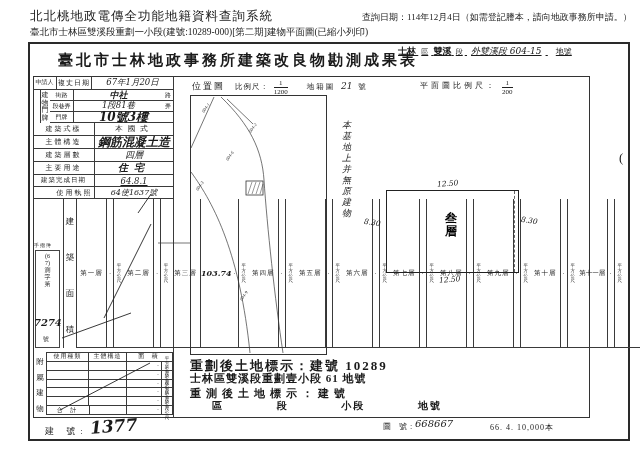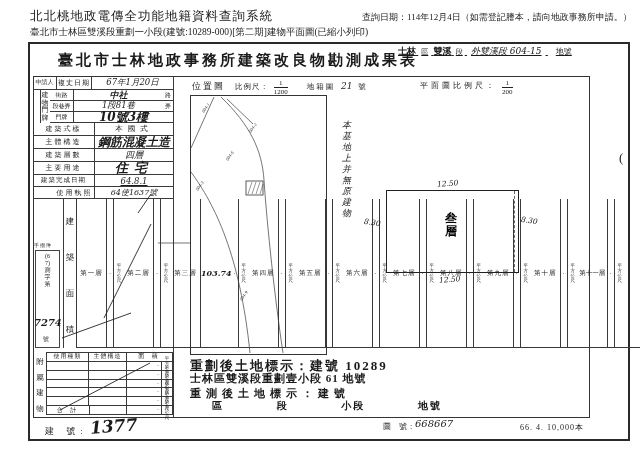--- a/index.html
+++ b/index.html
@@ -91,21 +91,21 @@
   <div class="trow" style="top:136px;height:13px;">
     <span class="c" style="width:62px;letter-spacing:2px;">主體構造</span>
     <span class="grow hw stamp" style="font-size:12px;text-align:right;">鋼筋混凝土造</span>
   </div>
   <div class="trow" style="top:149px;height:13px;">
     <span class="c" style="width:62px;letter-spacing:2px;">建築層數</span>
     <span class="grow hw" style="font-size:9px;">四層</span>
   </div>
   <div class="trow" style="top:162px;height:13px;">
     <span class="c" style="width:62px;letter-spacing:2px;">主要用途</span>
-    <span class="grow hw stamp" style="font-size:13px;letter-spacing:6px;text-align:center;">住宅</span>
+    <span class="grow hw stamp" style="font-size:10px;letter-spacing:6px;text-align:center;">住宅</span>
   </div>
   <div class="trow" style="top:175px;height:12px;">
     <span class="c" style="width:62px;letter-spacing:1px;font-size:6.5px;">建築完成日期</span>
     <span class="grow hw" style="font-size:8.5px;text-decoration:underline;">64.8.1</span>
   </div>
   <div class="trow" style="top:187px;height:12px;">
     <span class="c" style="width:62px;letter-spacing:2px;padding-left:22px;">使用執照</span>
     <span class="grow hw" style="font-size:8px;">64使1637號</span>
   </div>
 
@@ -295,21 +295,21 @@
     <span>區</span>
     <span>段</span>
     <span>小段</span>
     <span>地號</span>
   </div>
 
   <div class="abs" style="left:45px;top:425px;font-size:9px;letter-spacing:5px;">建 號:</div>
   <div class="abs hw stamp" style="left:90px;top:416px;font-size:17px;transform:rotate(-4deg);">1377</div>
   <div class="abs" style="left:383px;top:421px;font-size:8px;letter-spacing:3px;">圖 號:</div>
   <div class="abs hw" style="left:415px;top:418px;font-size:10px;">668667</div>
-  <div class="abs" style="left:520px;top:422px;font-size:8px;letter-spacing:1px;">66. 4. 10,000本</div>
+  <div class="abs" style="left:490px;top:422px;font-size:8px;letter-spacing:1px;">66. 4. 10,000本</div>
   <div class="abs" style="left:619px;top:150px;font-size:13px;">(</div>
 
   <svg class="abs" style="left:0;top:0;pointer-events:none;" width="640" height="451" viewBox="0 0 640 451">
     <g stroke="#3a3a3a" stroke-width="0.7" fill="none">
       <path d="M214,97 L191,148"></path>
       <path d="M221,97 C250,125 262,150 264,180 C267,225 275,300 283,353"></path>
       <path d="M227,99 L253,124"></path>
       <path d="M191,172 C215,205 240,255 250,353"></path>
       <path d="M158,243 L190,243"></path>
     </g>

